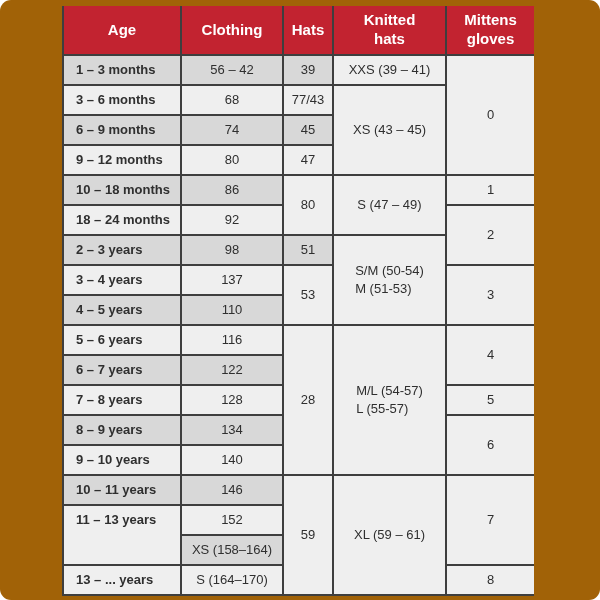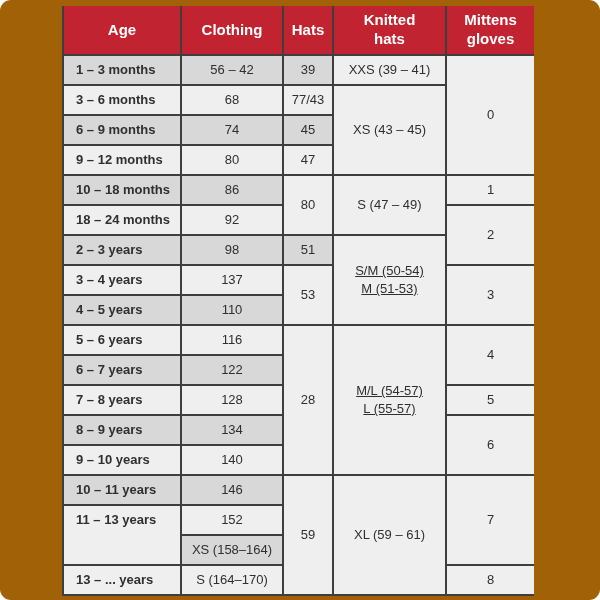--- a/index.html
+++ b/index.html
@@ -63,24 +63,23 @@
     text-align: left;
     padding-left: 12px;
     font-weight: bold;
   }
   td.va-top {
     vertical-align: top;
     line-height: 28px;
   }
   .ml {
     display: inline-block;
-    text-align: center;
+    text-align: left;
     white-space: pre-line;
     line-height: 1.35;
-    text-decoration: underline;
   }
 </style>
 </head>
 <body>
 
 <div class="page">
   <table class="size-table">
     <colgroup>
       <col class="c-age">
         <col class="c-clothing">

